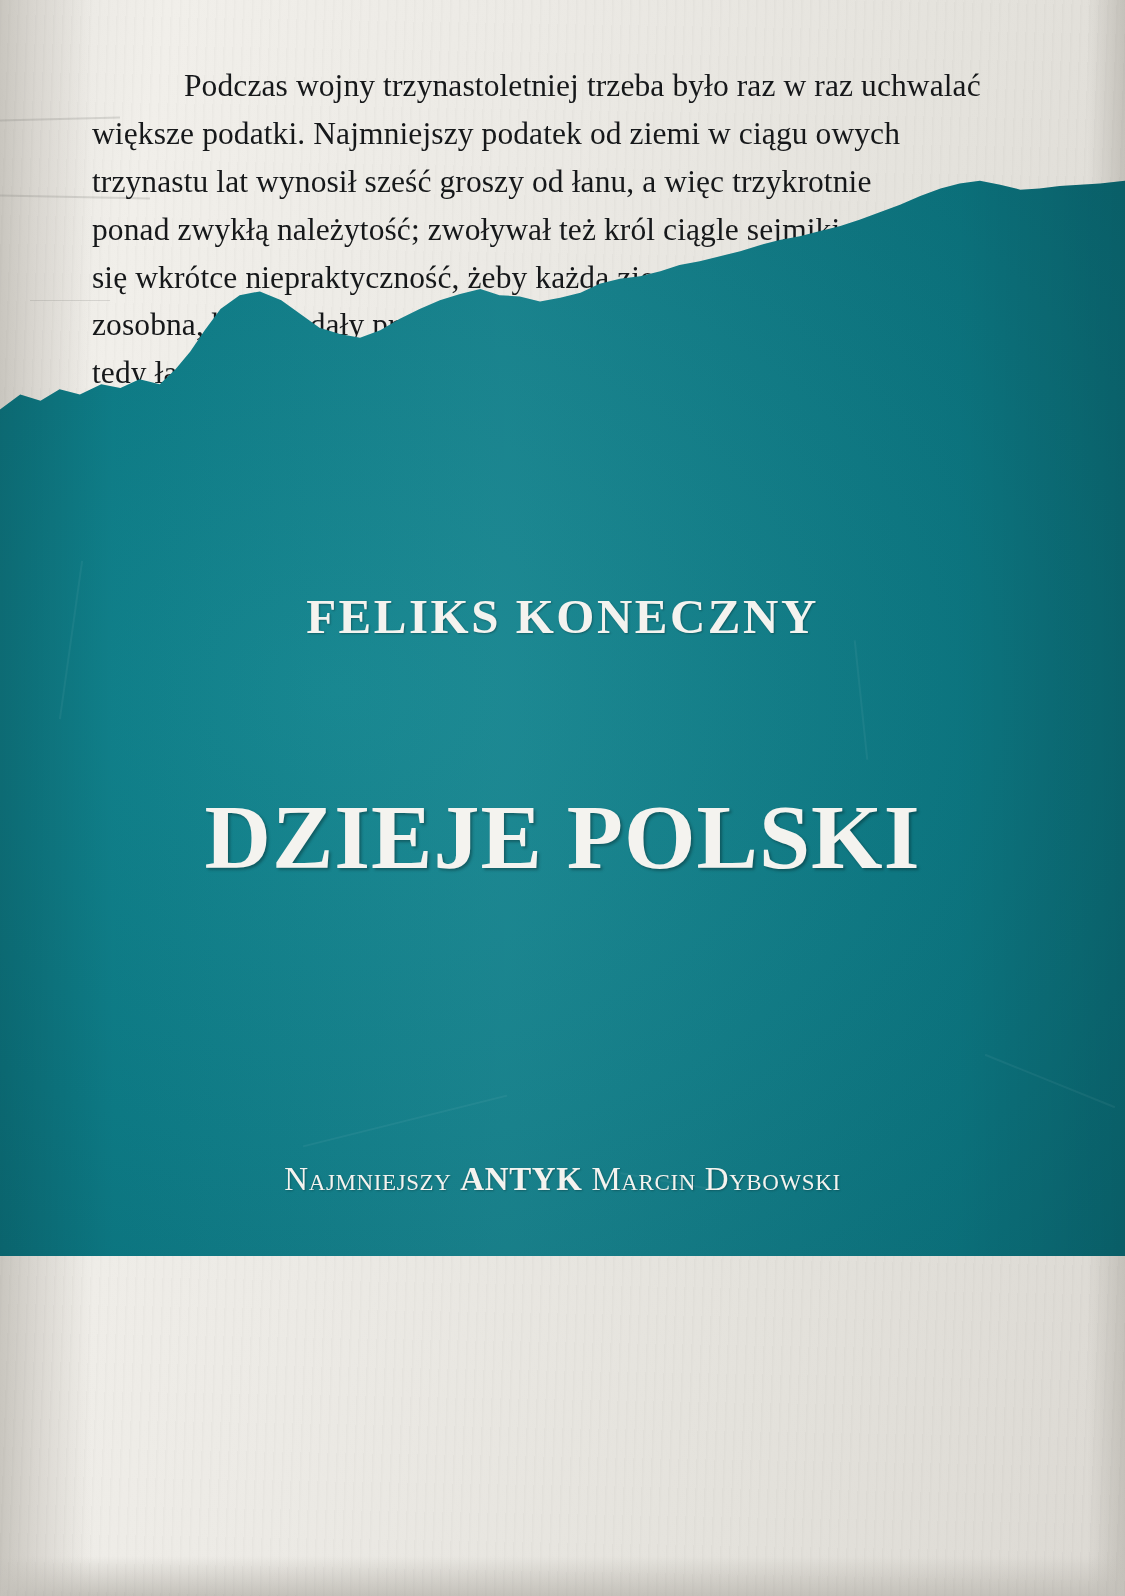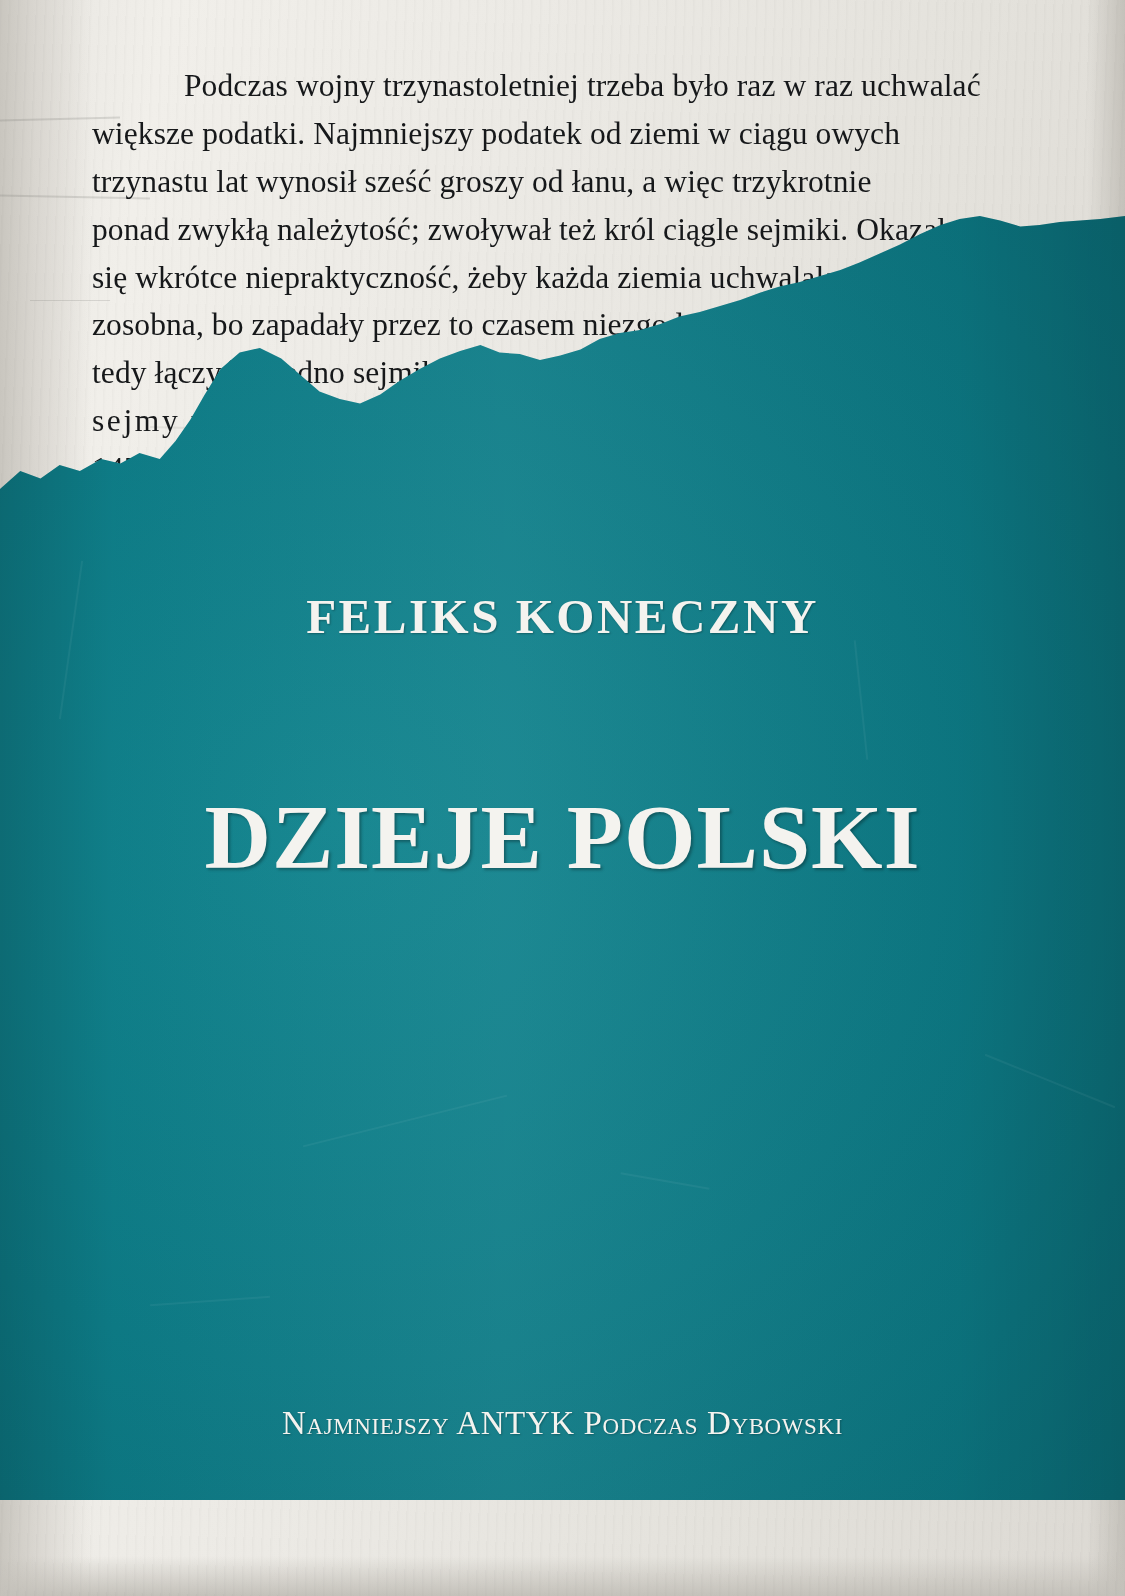--- a/index.html
+++ b/index.html
@@ -86,21 +86,21 @@
   .crease.c2 { left: 0; top: 196px; width: 150px; height: 2px; transform: rotate(1.1deg); }
   .crease.c3 { left: 30px; top: 300px; width: 80px; height: 1px; }
   .crease.c4 { left: 150px; top: 430px; width: 300px; height: 2px; transform: rotate(1.5deg); opacity:.5;}
 
   
   .cover {
     position: absolute;
     left: 0;
     top: 0;
     width: 1125px;
-    height: 1500px;
+    height: 1256px;
     background:
       radial-gradient(120% 80% at 30% 55%, #12858f 0%, #0d7b86 45%, #0a6d78 100%);
     -webkit-clip-path: polygon(
       0% 32.6%, 1.8% 31.4%, 3.6% 31.9%, 5.3% 31.0%, 7.1% 31.4%, 9.0% 30.6%,
       10.7% 30.9%, 12.4% 30.2%, 14.2% 30.6%, 15.6% 29.4%, 16.9% 28.0%,
       18.2% 26.3%, 19.6% 24.6%, 21.3% 23.5%, 23.1% 23.2%, 25.0% 23.9%,
       26.7% 25.0%, 28.4% 26.1%, 30.2% 26.6%, 32.0% 26.9%, 33.8% 26.3%,
       35.5% 25.4%, 37.3% 24.6%, 39.1% 23.9%, 40.9% 23.4%, 42.7% 23.0%,
       44.4% 23.5%, 46.2% 23.6%, 48.0% 24.0%, 49.8% 23.7%, 51.6% 23.3%,
       53.3% 22.6%, 55.1% 22.2%, 56.9% 22.0%, 58.7% 21.6%, 60.4% 21.1%,
@@ -167,21 +167,21 @@
     letter-spacing: 1px;
     text-shadow: 2px 2px 3px rgba(0,0,0,0.30);
   }
   .title .line2 { letter-spacing: 0.5px; }
   .publisher {
     bottom: 58px;
     font-size: 33px;
     letter-spacing: 0.6px;
     text-shadow: 1px 1px 2px rgba(0,0,0,0.25);
   }
-  .publisher .brand { font-weight: normal; }
+  .publisher .brand { font-weight: bold; }
   .publisher .small-caps { font-variant: small-caps; }
 </style>
 </head>
 <body>
 
 <div id="scene">
 
   <div class="paper-bg"></div>
   <div class="left-gutter"></div>
   <div class="right-edge"></div>
@@ -220,17 +220,17 @@
 
     <div class="cover-text author">FELIKS KONECZNY</div>
 
     <div class="cover-text title">
       <div class="line1">DZIEJE POLSKI</div>
     </div>
 
     <div class="cover-text publisher">
       <span class="small-caps">Najmniejszy</span>
       <span class="brand">ANTYK</span>
-      <span class="small-caps">Podczas Dybowski</span>
+      <span class="small-caps">Marcin Dybowski</span>
     </div>
   </div>
 
 </div>
 
 </body></html>

